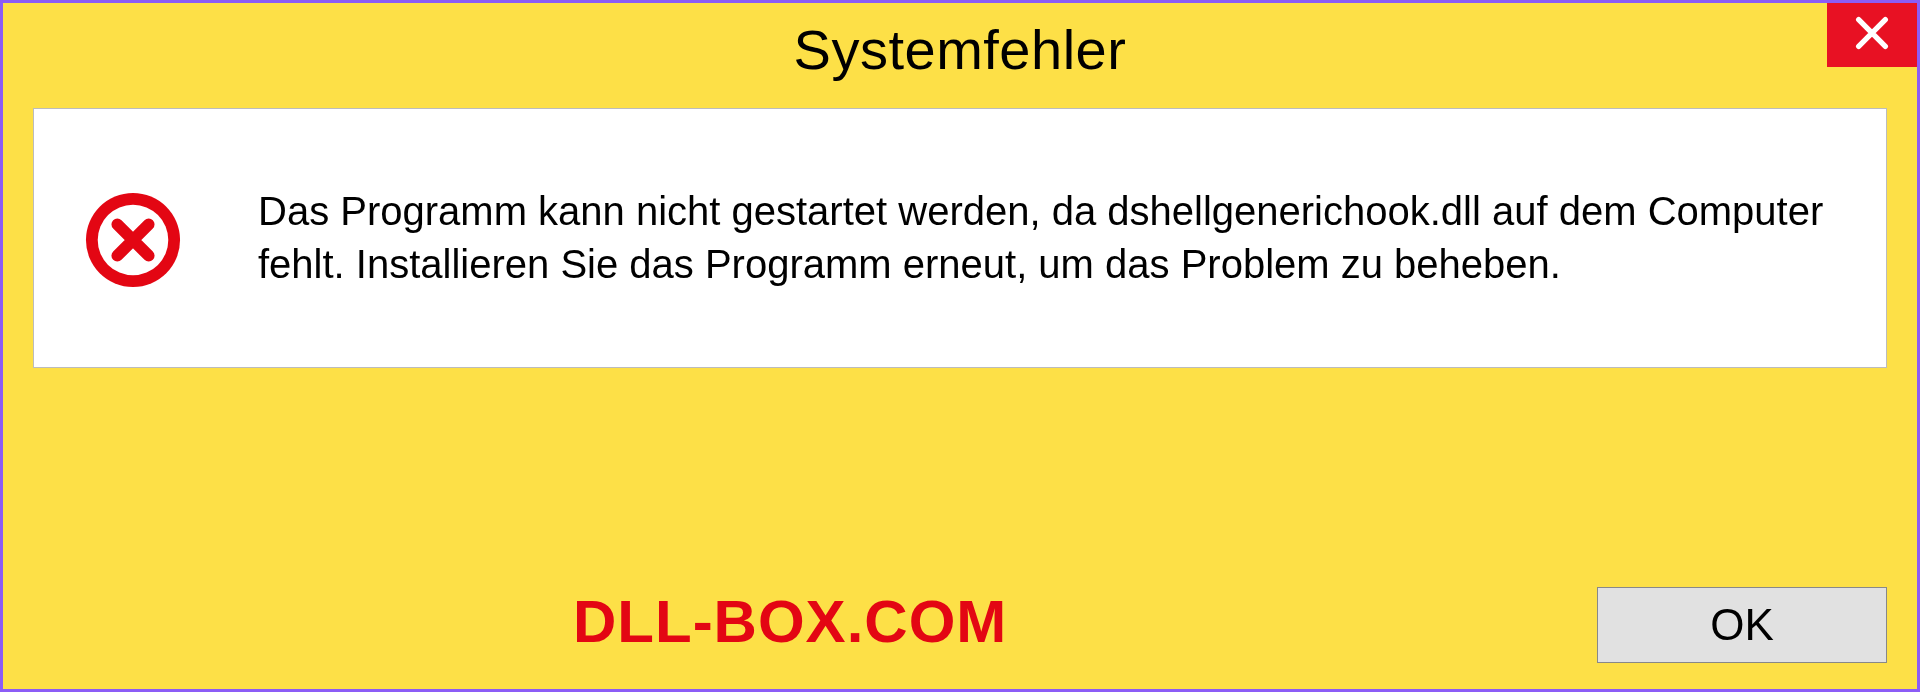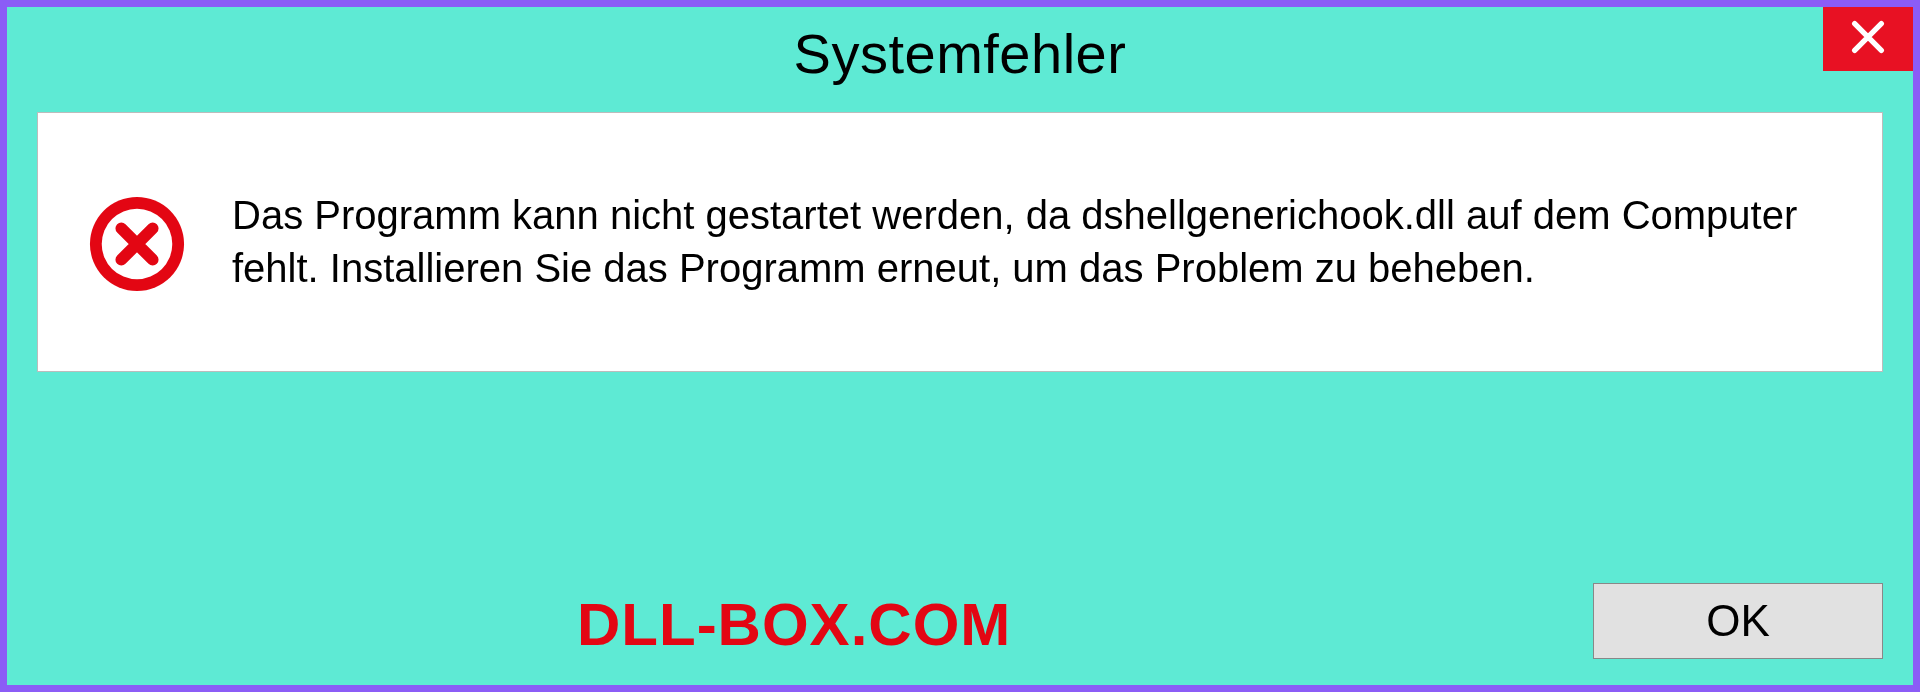--- a/index.html
+++ b/index.html
@@ -7,22 +7,22 @@
       width: 1920px;
       height: 692px;
       background: #f0f0f0;
       font-family: "Segoe UI", Tahoma, sans-serif;
       position: relative;
       overflow: hidden;
     }
     .dialog {
       position: absolute;
       left: 0; top: 0; right: 0; bottom: 0;
-      background: #5eead4;
-      border: 7px solid #8b5cf6;
+      background: #fde047;
+      border: 3px solid #8b5cf6;
     }
     .title {
       text-align: center;
       font-size: 56px;
       font-weight: 400;
       color: #000;
       margin-top: 14px;
       letter-spacing: 0.5px;
     }
     .close-btn {
@@ -38,42 +38,42 @@
       cursor: pointer;
     }
     .close-btn svg { width: 40px; height: 40px; }
     .content {
       margin: 26px 30px 0 30px;
       background: #fff;
       border: 1px solid #bcbcbc;
       padding: 76px 50px 76px 50px;
       display: flex;
       align-items: flex-start;
-      gap: 46px;
+      gap: 76px;
     }
     .err-icon {
       width: 98px;
       height: 98px;
       flex-shrink: 0;
       margin-top: 6px;
     }
     .err-icon svg { width: 100%; height: 100%; }
     .msg {
       font-size: 40px;
       line-height: 1.32;
       color: #000;
       font-weight: 400;
     }
     .footer {
       position: absolute;
       bottom: 26px;
       left: 30px;
       right: 30px;
       display: flex;
-      align-items: flex-end;
+      align-items: flex-start;
       justify-content: space-between;
     }
     .watermark {
       font-size: 60px;
       font-weight: 800;
       letter-spacing: 1px;
       color: #e30613;
       font-family: Arial, sans-serif;
       margin-left: 540px;
     }

